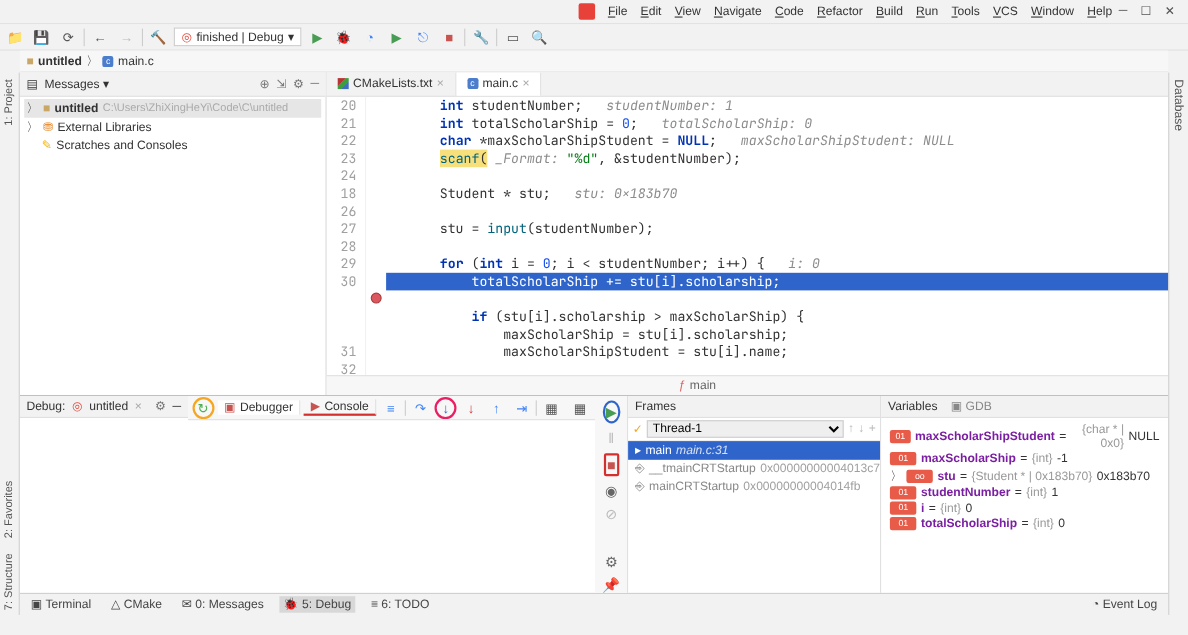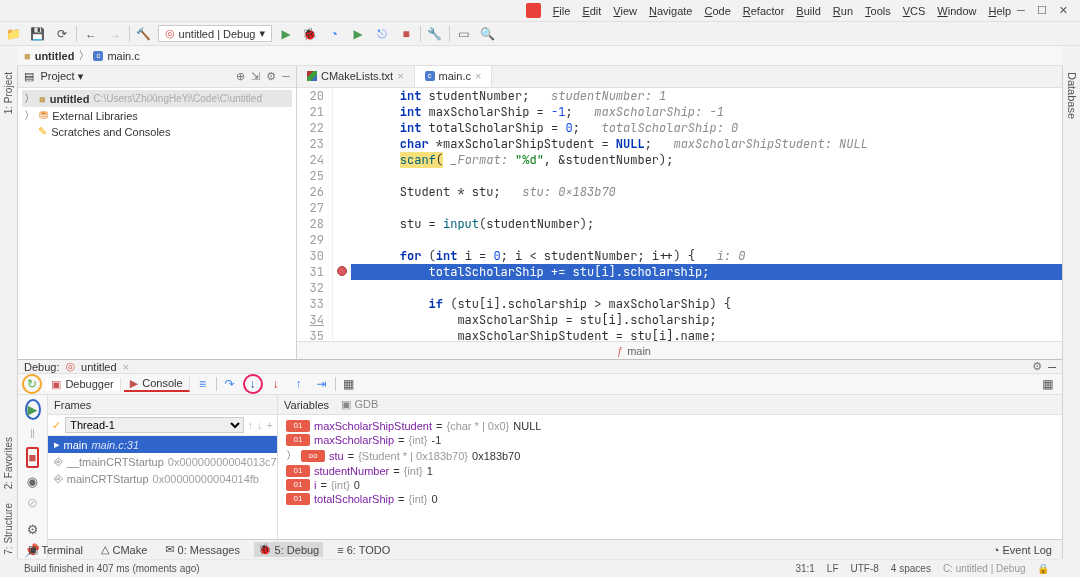--- a/index.html
+++ b/index.html
@@ -41,21 +41,21 @@
     .kw { color: #0033b3; font-weight: bold; }
     .num { color: #1750eb; }
     .str { color: #067d17; }
     .cmt { color: #8c8c8c; font-style: italic; }
     .fn { color: #00627a; }
     .breadcrumb-bar { height: 18px; display: flex; align-items: center; padding-left: 320px; border-top: 1px solid #e0e0e0; font-size: 11px; color: #666; gap: 4px; background: #f7f7f7; }
     .side-tabs-left { position: absolute; left: 0; top: 66px; width: 18px; background: #f2f2f2; border-right: 1px solid #d0d0d0; height: 493px; display: flex; flex-direction: column; align-items: center; padding-top: 2px; gap: 6px; font-size: 10px; color: #555; }
     .vtab { writing-mode: vertical-rl; transform: rotate(180deg); padding: 4px 0; }
     .side-tabs-right { position: absolute; right: 0; top: 66px; width: 18px; background: #f2f2f2; border-left: 1px solid #d0d0d0; height: 493px; display: flex; flex-direction: column; align-items: center; padding-top: 2px; color: #555; }
     .content-shift { margin-left: 18px; margin-right: 18px; }
-    .debug-panel { height: 180px; background: #fff; border-top: 1px solid #c0c0c0; display: flex; flex-direction: column; }
+    .debug-panel { height: 180px; background: #fff; border-top: 1px solid #c0c0c0; display: flex; flex-direction: row; }
     .debug-header { display: flex; align-items: center; height: 20px; background: #f2f2f2; border-bottom: 1px solid #e0e0e0; padding: 0 6px; gap: 6px; font-size: 11px; }
     .debug-header .spacer { flex: 1; }
     .debug-toolbar { display: flex; align-items: center; height: 22px; background: #f7f7f7; border-bottom: 1px solid #e0e0e0; padding: 0 4px; gap: 3px; }
     .circle-green { border: 2px solid #f5a623; border-radius: 50%; padding: 1px; color: #4caf50; }
     .circle-blue { border: 2px solid #2f65ca; border-radius: 50%; padding: 1px; }
     .circle-pink { border: 2px solid #e91e63; border-radius: 50%; padding: 1px; color: #2f65ca; }
     .circle-red { border: 2px solid #d32f2f; border-radius: 2px; padding: 1px; }
     .debug-body { display: flex; flex: 1; }
     .debug-sidebar { width: 30px; background: #f7f7f7; border-right: 1px solid #e0e0e0; display: flex; flex-direction: column; align-items: center; padding-top: 4px; gap: 6px; color: #666; font-size: 13px; }
     .frames-panel { width: 230px; border-right: 1px solid #e0e0e0; display: flex; flex-direction: column; }
@@ -63,21 +63,21 @@
     .thread-sel { display: flex; align-items: center; padding: 2px 4px; gap: 4px; border-bottom: 1px solid #eee; }
     .thread-sel select { flex: 1; font-size: 11px; border: 1px solid #ccc; }
     .frame-row { padding: 2px 6px; font-size: 11px; color: #888; display: flex; gap: 4px; align-items: center; }
     .frame-row.selected { background: #2f65ca; color: #fff; }
     .frame-row.selected .fn-label { font-style: italic; }
     .vars-panel { flex: 1; display: flex; flex-direction: column; }
     .vars-header { height: 20px; background: #f2f2f2; display: flex; align-items: center; padding: 0 6px; gap: 12px; border-bottom: 1px solid #e0e0e0; font-size: 11px; }
     .vars-body { padding: 4px 8px; font-size: 11px; }
     .var-row { display: flex; align-items: center; gap: 4px; padding: 1px 0; }
     .var-badge { background: #e85b48; color: #fff; width: 24px; height: 12px; font-size: 8px; text-align: center; border-radius: 2px; line-height: 12px; }
-    .var-name { color: #7b1fa2; }
+    .var-name { color: #7b1fa2; font-weight: bold; }
     .var-type { color: #999; text-align: right; }
     .var-val { color: #333; }
     .bottom-bar { display: flex; height: 20px; background: #f2f2f2; border-top: 1px solid #d0d0d0; align-items: center; padding: 0 6px; gap: 10px; font-size: 11px; }
     .bottom-tab { display: flex; align-items: center; gap: 3px; padding: 1px 4px; color: #444; }
     .bottom-tab.sel { background: #d8d8d8; }
     .status-bar { display: flex; height: 18px; align-items: center; padding: 0 6px; font-size: 10px; color: #555; background: #f2f2f2; border-top: 1px solid #e8e8e8; }
     .status-bar .spacer { flex: 1; }
     .status-bar .item { padding: 0 6px; }
     .bp-dot { width: 10px; height: 10px; background: #db5860; border-radius: 50%; display: inline-block; border: 1px solid #a83b3b; }
     .lib-icon { color: #e8913a; }
@@ -103,21 +103,21 @@
   <span class="tb-btn folder-icon">📁</span>
   <span class="tb-btn">💾</span>
   <span class="tb-btn">⟳</span>
   <span style="width:1px;height:16px;background:#ccc"></span>
   <span class="tb-btn">←</span>
   <span class="tb-btn" style="color:#bbb">→</span>
   <span style="width:1px;height:16px;background:#ccc"></span>
   <span class="tb-btn green-play">🔨</span>
   <div class="run-config">
     <span class="target-icon">◎</span>
-    <span>untitled | Debug</span>
+    <span>finished | Debug</span>
     <span>▾</span>
   </div>
   <span class="tb-btn green-play">▶</span>
   <span class="tb-btn green-play">🐞</span>
   <span class="tb-btn" style="color:#4285f4">◔</span>
   <span class="tb-btn green-play">▶</span>
   <span class="tb-btn" style="color:#4285f4">⎋</span>
   <span class="tb-btn red-stop">■</span>
   <span style="width:1px;height:16px;background:#ccc"></span>
   <span class="tb-btn">🔧</span>
@@ -142,21 +142,21 @@
     <b>untitled</b>
     <span>〉</span>
     <span class="c-icon">c</span>
     <span>main.c</span>
   </div>
 
   <div class="main-area">
     <div class="project-panel">
       <div class="panel-header">
         <span>▤</span>
-        <span class="title"><span>Project</span> ▾</span>
+        <span class="title"><span>Messages</span> ▾</span>
         <span class="icons">
           <span>⊕</span>
           <span>⇲</span>
           <span class="gear">⚙</span>
           <span>─</span>
         </span>
       </div>
       <div class="tree">
         <div class="tree-row sel">
           <span>〉</span>
@@ -190,27 +190,27 @@
             <span style="color:#aaa">×</span>
         </div>
       </div>
       <div class="code-body">
         <div class="gutter" id="gutter">
             <div style="height: 16px;">20</div>
             <div style="height: 16px;">21</div>
             <div style="height: 16px;">22</div>
             <div style="height: 16px;">23</div>
             <div style="height: 16px;">24</div>
-            <div style="height: 16px;">25</div>
+            <div style="height: 16px;">18</div>
             <div style="height: 16px;">26</div>
             <div style="height: 16px;">27</div>
             <div style="height: 16px;">28</div>
             <div style="height: 16px;">29</div>
             <div style="height: 16px;">30</div>
-            <div style="height: 16px;">31</div>
+            <div style="height: 16px; margin-top: 48px;">31</div>
             <div style="height: 16px;">32</div>
             <div style="height: 16px;">33</div>
             <div style="height: 16px; text-decoration: underline;">34</div>
             <div style="height: 16px;">35</div>
           </div>
         <div class="bp-gutter" id="bp-gutter">
             <div style="height: 16px; text-align: center;"></div>
             <div style="height: 16px; text-align: center;"></div>
             <div style="height: 16px; text-align: center;"></div>
             <div style="height: 16px; text-align: center;"></div>
@@ -222,21 +222,20 @@
             <div style="height: 16px; text-align: center;"></div>
             <div style="height: 16px; text-align: center;"></div>
             <div style="height: 16px; text-align: center;"><span class="bp-dot"></span></div>
             <div style="height: 16px; text-align: center;"></div>
             <div style="height: 16px; text-align: center;"></div>
             <div style="height: 16px; text-align: center;"></div>
             <div style="height: 16px; text-align: center;"></div>
           </div>
         <div class="code-lines" id="code-lines">
             <div class="code-line">    <span class="kw">int</span> studentNumber;   <span class="cmt">studentNumber: 1</span></div>
-            <div class="code-line">    <span class="kw">int</span> maxScholarShip = <span class="num">-1</span>;   <span class="cmt">maxScholarShip: -1</span></div>
             <div class="code-line">    <span class="kw">int</span> totalScholarShip = <span class="num">0</span>;   <span class="cmt">totalScholarShip: 0</span></div>
             <div class="code-line">    <span class="kw">char</span> *maxScholarShipStudent = <span class="kw">NULL</span>;   <span class="cmt">maxScholarShipStudent: NULL</span></div>
             <div class="code-line">    <span class="hl-yellow"><span class="fn">scanf</span>(</span> <span class="cmt">_Format:</span> <span class="str">"%d"</span>, &amp;studentNumber);</div>
             <div class="code-line"></div>
             <div class="code-line">    Student * stu;   <span class="cmt">stu: 0x183b70</span></div>
             <div class="code-line"></div>
             <div class="code-line">    stu = <span class="fn">input</span>(studentNumber);</div>
             <div class="code-line"></div>
             <div class="code-line">    <span class="kw">for</span> (<span class="kw">int</span> i = <span class="num">0</span>; i &lt; studentNumber; i++) {   <span class="cmt">i: 0</span></div>
             <div class="code-line exec">        totalScholarShip += stu[i].scholarship;</div>
@@ -345,23 +344,13 @@
   <div class="bottom-bar">
     <span class="bottom-tab">▣ <span>Terminal</span></span>
     <span class="bottom-tab">△ <span>CMake</span></span>
     <span class="bottom-tab">✉ <span>0: Messages</span></span>
     <span class="bottom-tab sel">🐞 <span>5: Debug</span></span>
     <span class="bottom-tab">≡ <span>6: TODO</span></span>
     <span style="flex:1"></span>
     <span class="bottom-tab">◔ <span>Event Log</span></span>
   </div>
 
-  <div class="status-bar">
-    <span>Build finished in 407 ms (moments ago)</span>
-    <span class="spacer"></span>
-    <span class="item">31:1</span>
-    <span class="item">LF</span>
-    <span class="item">UTF-8</span>
-    <span class="item">4 spaces</span>
-    <span class="item" style="color:#999">C: untitled | Debug</span>
-    <span class="item">🔒</span>
-  </div>
 </div>
 
 </body></html>

